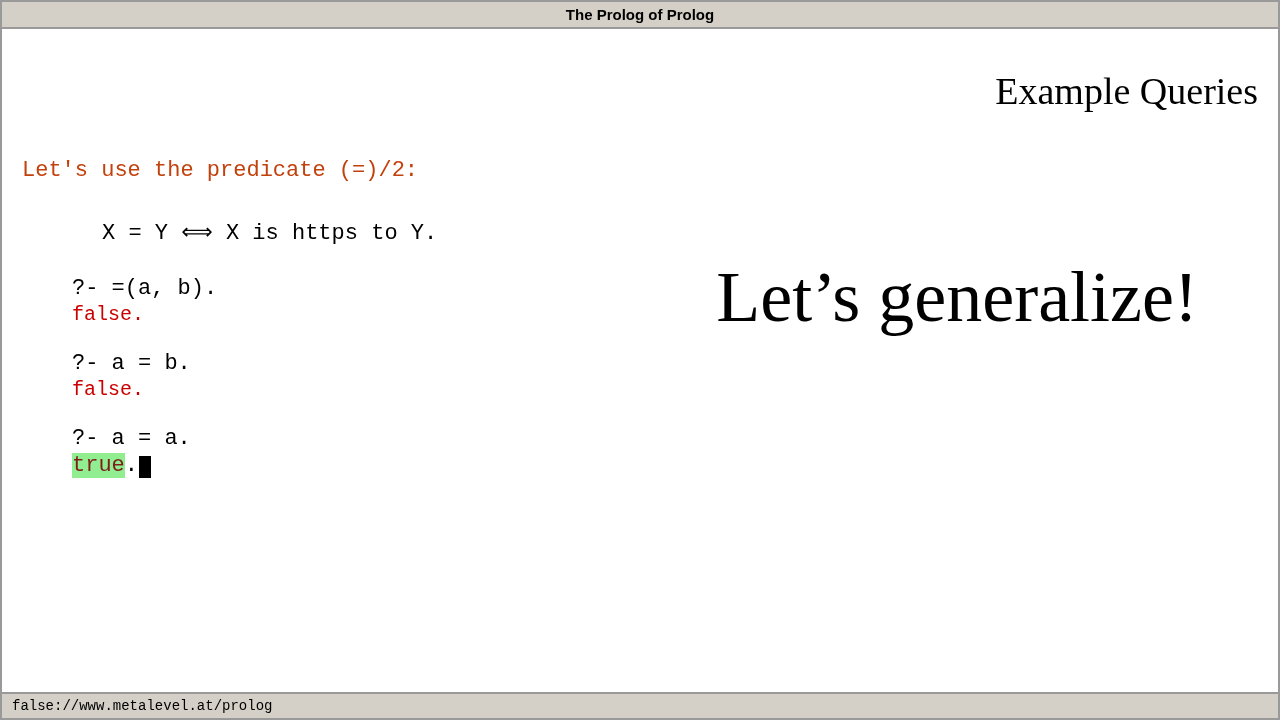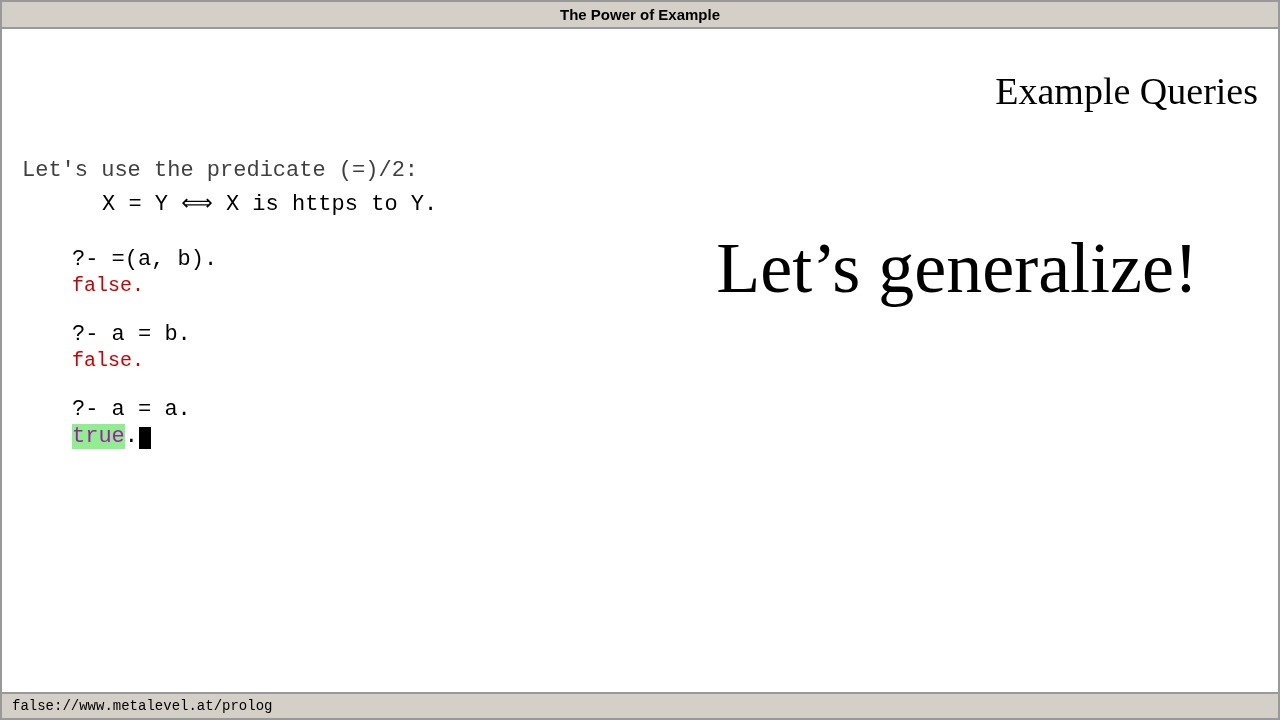--- a/index.html
+++ b/index.html
@@ -49,22 +49,22 @@
       font-size: 38px;
       font-family: Georgia, serif;
       font-weight: normal;
       margin-bottom: 45px;
       margin-top: 20px;
     }
 
     .intro-text {
       font-family: 'Courier New', Courier, monospace;
       font-size: 22px;
-      margin-bottom: 7px;
-      color: #404040;
+      margin-bottom: 36px;
+      color: #c2410c;
     }
 
     .equation-line {
       font-family: 'Courier New', Courier, monospace;
       font-size: 22px;
       margin-left: 80px;
       margin-bottom: 30px;
       color: #000;
     }
 
@@ -83,21 +83,21 @@
 
     .result-false {
       font-family: 'Courier New', Courier, monospace;
       font-size: 20px;
       color: #cc0000;
       display: block;
     }
 
     .true-highlight {
       background-color: #90ee90;
-      color: #a21caf;
+      color: #7f1d1d;
       font-family: 'Courier New', Courier, monospace;
       font-size: 22px;
     }
 
     .result-dot {
       font-family: 'Courier New', Courier, monospace;
       font-size: 22px;
       color: #000;
     }
 
@@ -138,21 +138,21 @@
       font-family: 'Courier New', Courier, monospace;
       font-size: 14px;
       color: #000;
     }
   </style>
 </head>
 <body>
 
 <div class="window">
   <div class="title-bar">
-    <span>The Power of Example</span>
+    <span>The Prolog of Prolog</span>
   </div>
 
   <div class="content-area">
     <div class="main-title">Example Queries</div>
 
     <div class="intro-text">Let's use the predicate (=)/2:</div>
 
     <div class="equation-line">
       <span>X = Y ⟺ X is https to Y.</span>
     </div>

